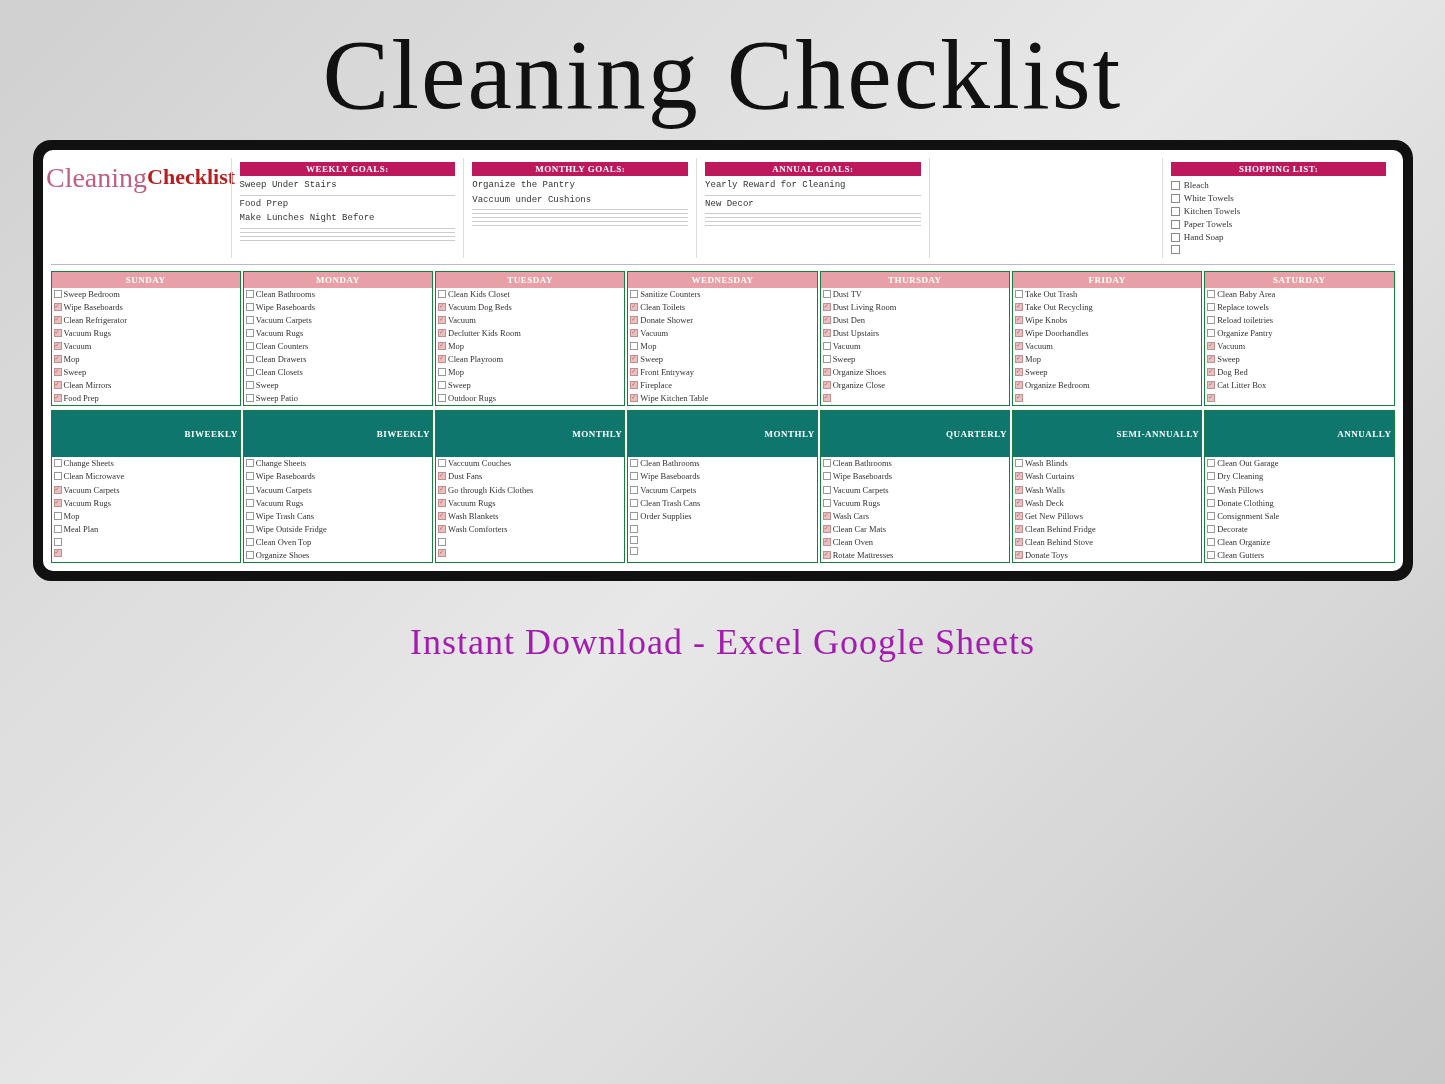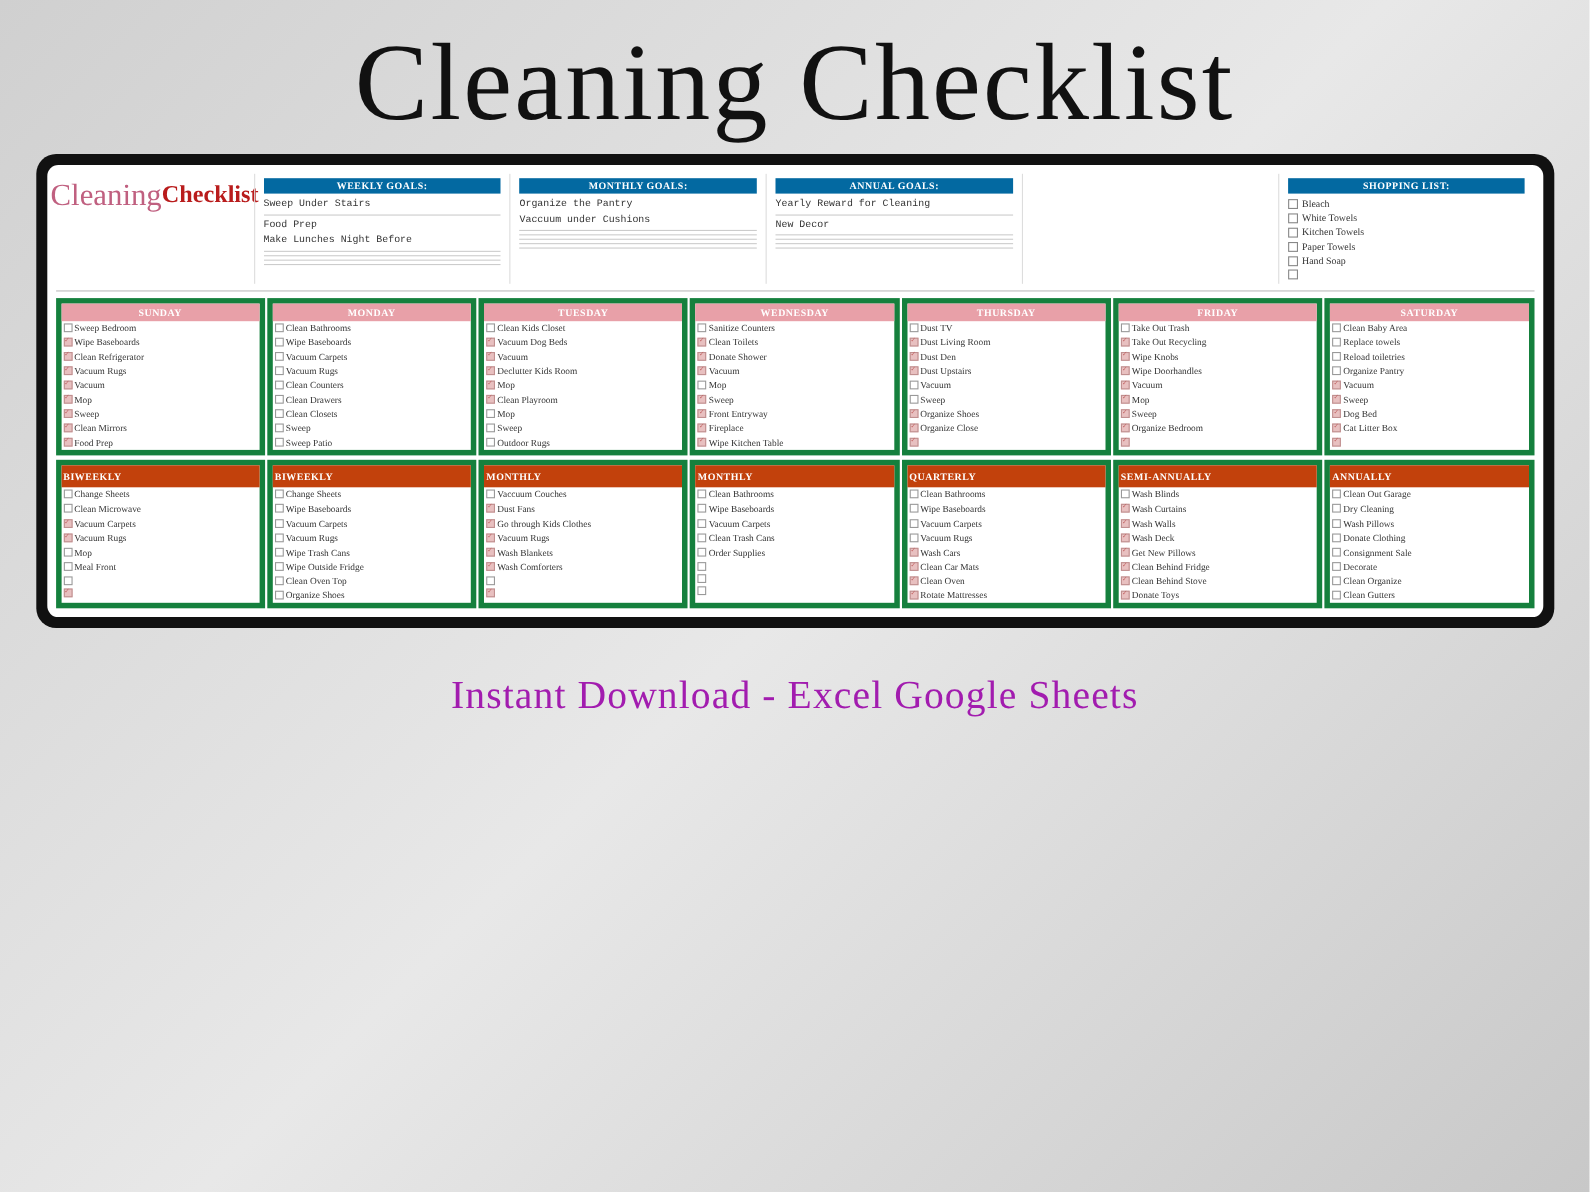--- a/index.html
+++ b/index.html
@@ -80,21 +80,21 @@
     }
 
     .goals-column {
       flex: 1;
       padding: 4px 8px;
       border-left: 1px solid #ddd;
       font-size: 10px;
     }
 
     .goals-header {
-      background: #0369a1;
+      background: #be185d;
       color: #fff;
       font-weight: bold;
       font-size: 9px;
       padding: 2px 4px;
       text-align: center;
       letter-spacing: 0.5px;
       margin-bottom: 4px;
     }
 
     .goals-item {
@@ -130,21 +130,21 @@
 
     
     .days-grid {
       display: grid;
       grid-template-columns: repeat(7, 1fr);
       gap: 2px;
       margin-bottom: 4px;
     }
 
     .day-column {
-      border: 5px solid #15803d;
+      border: 1px solid #15803d;
     }
 
     .day-header {
       background: #e8a0a8;
       color: #fff;
       font-weight: bold;
       font-size: 9px;
       padding: 3px 2px;
       text-align: center;
       letter-spacing: 0.5px;
@@ -185,26 +185,26 @@
     }
 
     
     .bottom-grid {
       display: grid;
       grid-template-columns: repeat(7, 1fr);
       gap: 2px;
     }
 
     .period-header {
-      background: #c2410c;
+      background: #0f766e;
       color: #fff;
       font-weight: bold;
       font-size: 9px;
-      padding: 5px 2px;
-      text-align: left;
+      padding: 18px 2px;
+      text-align: right;
       letter-spacing: 0.5px;
     }
 
     .footer-text {
       text-align: center;
       font-size: 36px;
       color: #a21caf;
       padding: 20px 0 15px;
       font-family: Georgia, serif;
       letter-spacing: 1px;
@@ -585,21 +585,21 @@
           <div class="day-item">
             <div class="cb checkmark"></div>
             <span>Vacuum Rugs</span>
           </div>
           <div class="day-item">
             <div class="cb"></div>
             <span>Mop</span>
           </div>
           <div class="day-item">
             <div class="cb"></div>
-            <span>Meal Front</span>
+            <span>Meal Plan</span>
           </div>
           <div class="day-item">
             <div class="cb"></div>
             <span></span>
           </div>
           <div class="day-item">
             <div class="cb checkmark"></div>
             <span></span>
           </div>
         </div>

